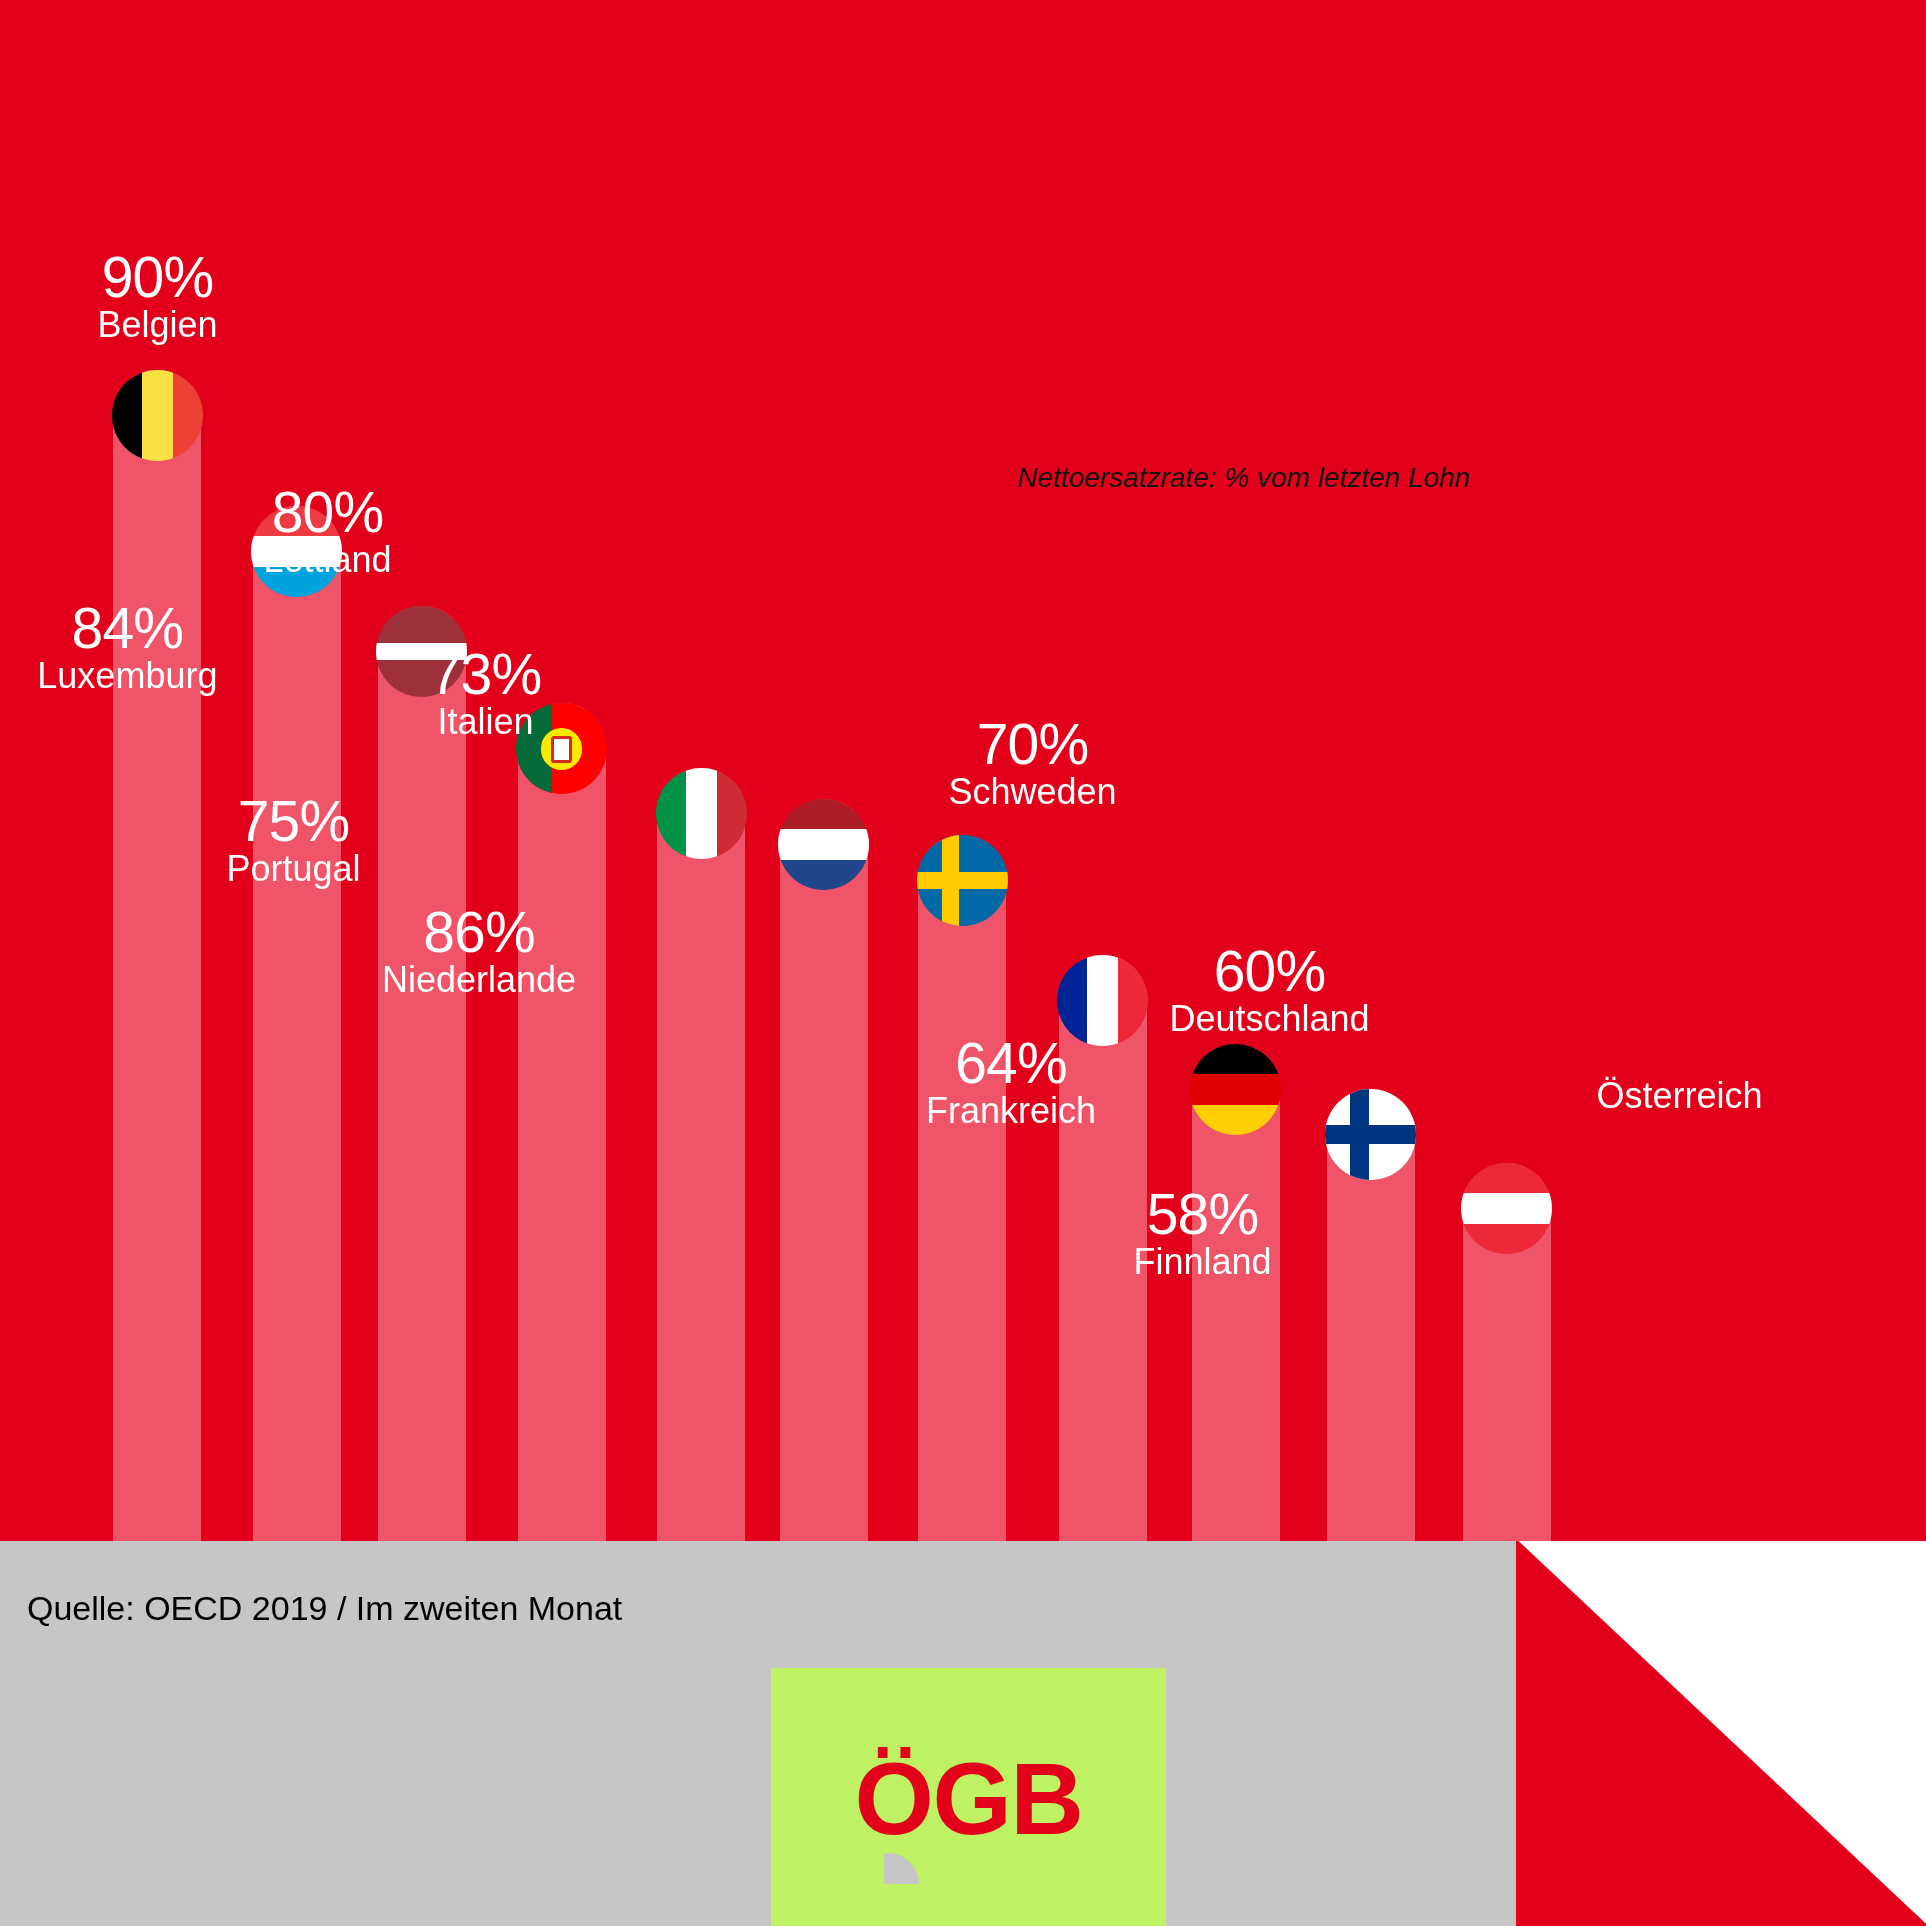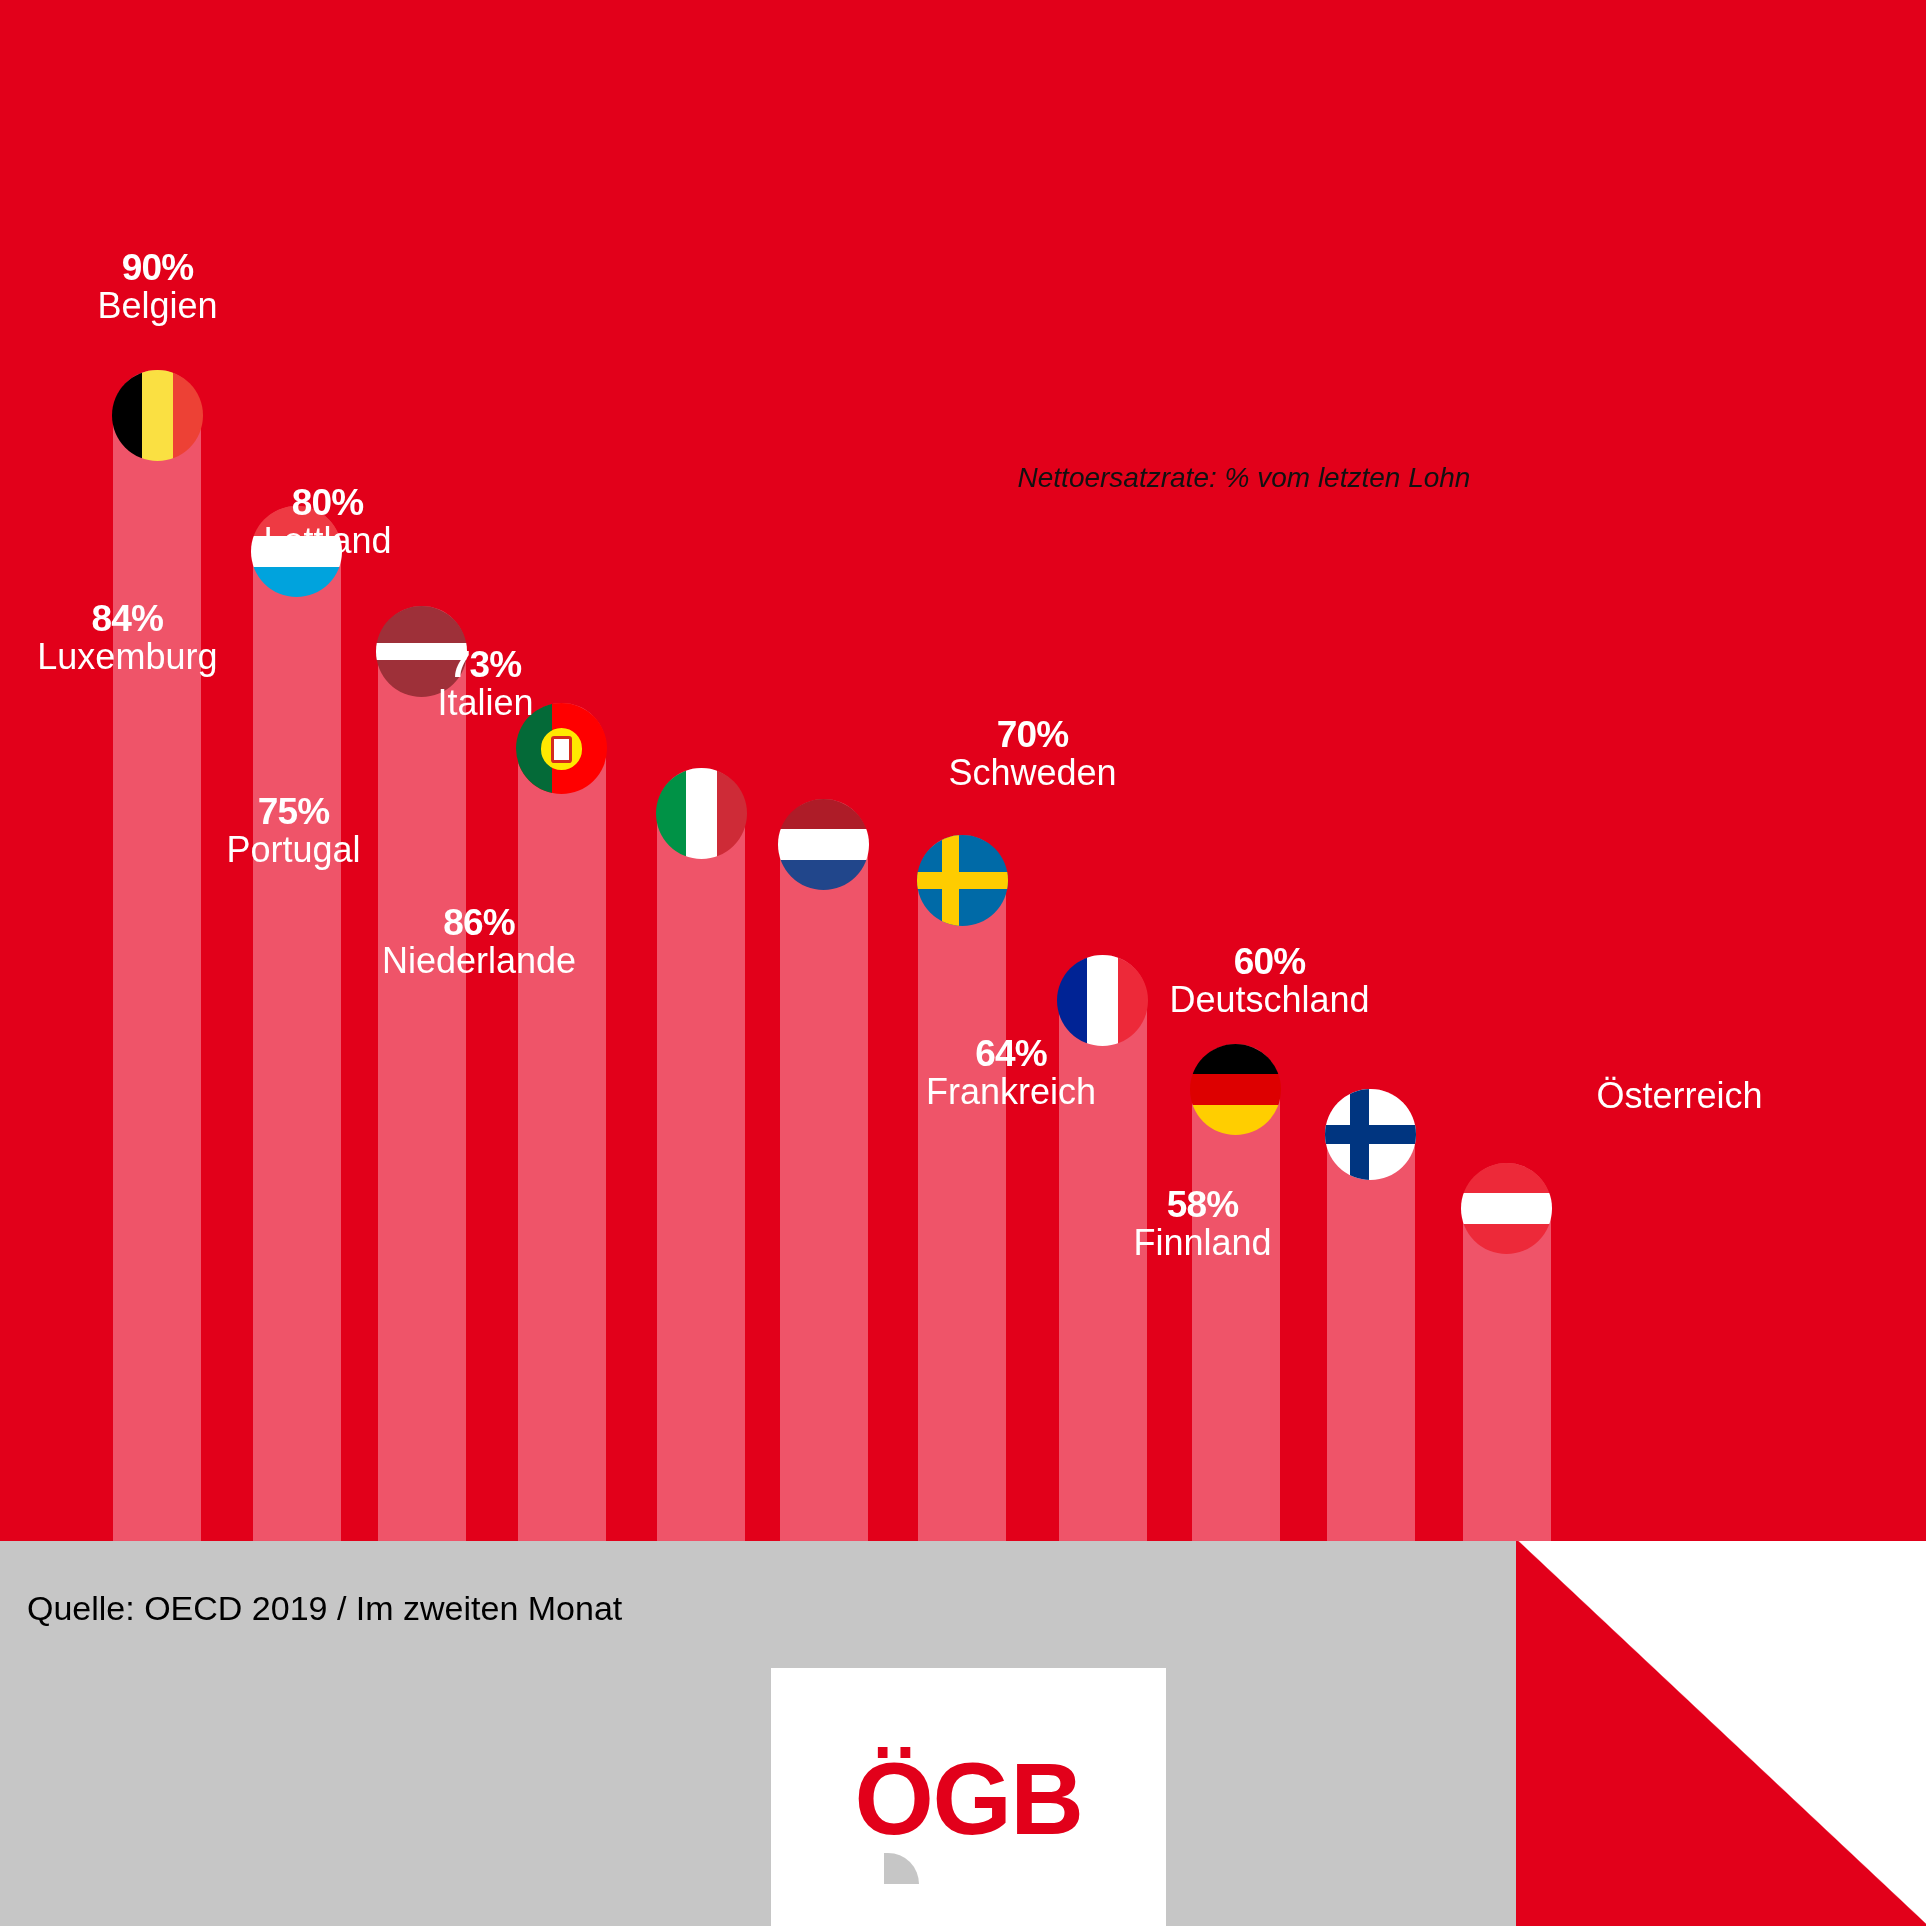--- a/index.html
+++ b/index.html
@@ -33,21 +33,21 @@
   }
   .flag{
     position:absolute;width:91px;height:91px;border-radius:50%;
     overflow:hidden;
   }
   .flag > div{position:absolute;}
   .lab{
     position:absolute;color:#FFFFFF;text-align:center;white-space:nowrap;
   }
   .lab .pct{
-    display:block;font-weight:bold;font-size:37px;line-height:0.95;letter-spacing:-0.8px;
+    display:block;font-weight:normal;font-size:57px;line-height:0.95;letter-spacing:-0.8px;
   }
   .lab .cty{
     display:block;font-weight:normal;font-size:36px;line-height:1.15;
   }
 
   
   .h3 > div{left:0;width:100%;height:33.34%;}
   .h3 > div:nth-child(1){top:0;}
   .h3 > div:nth-child(2){top:33.33%;}
   .h3 > div:nth-child(3){top:66.66%;}
@@ -63,21 +63,21 @@
     position:absolute;left:0;top:1541px;width:1516px;height:385px;background:#C6C6C6;
   }
   #source{
     position:absolute;left:27px;top:48px;font-size:34px;color:#000000;white-space:nowrap;
   }
   #corner-red{
     position:absolute;left:1516px;top:1541px;width:410px;height:385px;
     background:linear-gradient(to bottom left,#FFFFFF 0,#FFFFFF 49.6%,#E2001A 49.8%,#E2001A 100%);
   }
   #logo-box{
-    position:absolute;left:771px;top:1668px;width:395px;height:258px;background:#ffffff;
+    position:absolute;left:771px;top:1668px;width:395px;height:258px;background:#bef264;
   }
   #logo-text{
     position:absolute;left:0;top:80px;width:395px;text-align:center;
     font-weight:bold;font-size:102px;color:#E2001A;letter-spacing:-1.5px;line-height:1;
   }
   #logo-wedge{
     position:absolute;left:113px;top:185px;width:35px;height:31px;
     background:#C6C6C6;border-top-right-radius:35px;
   }
 </style>

